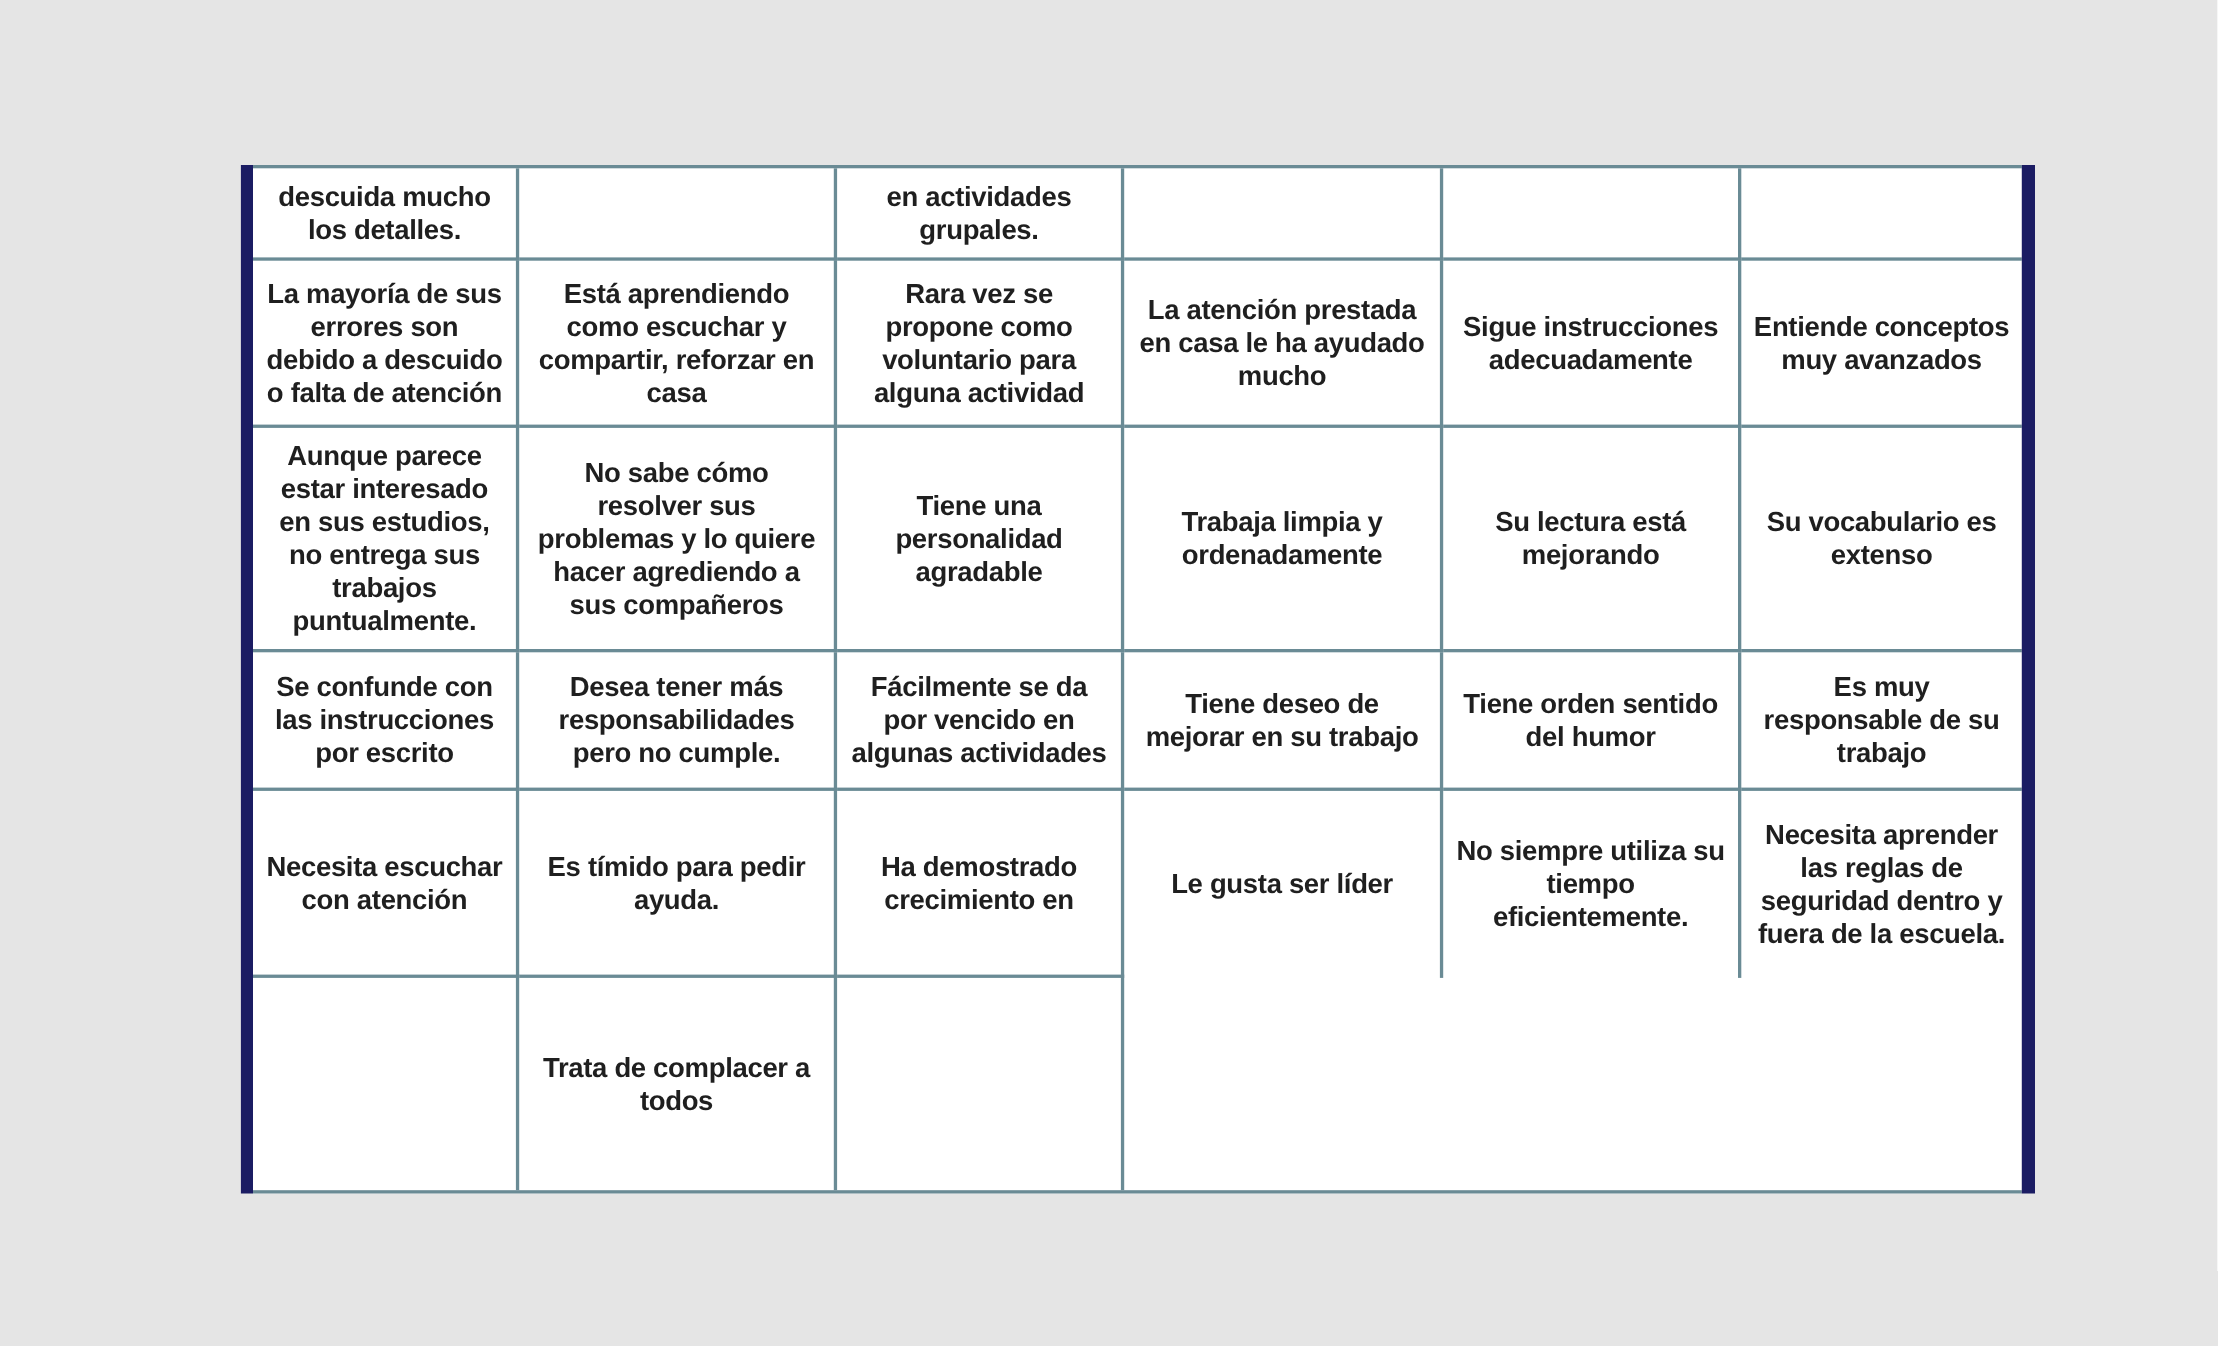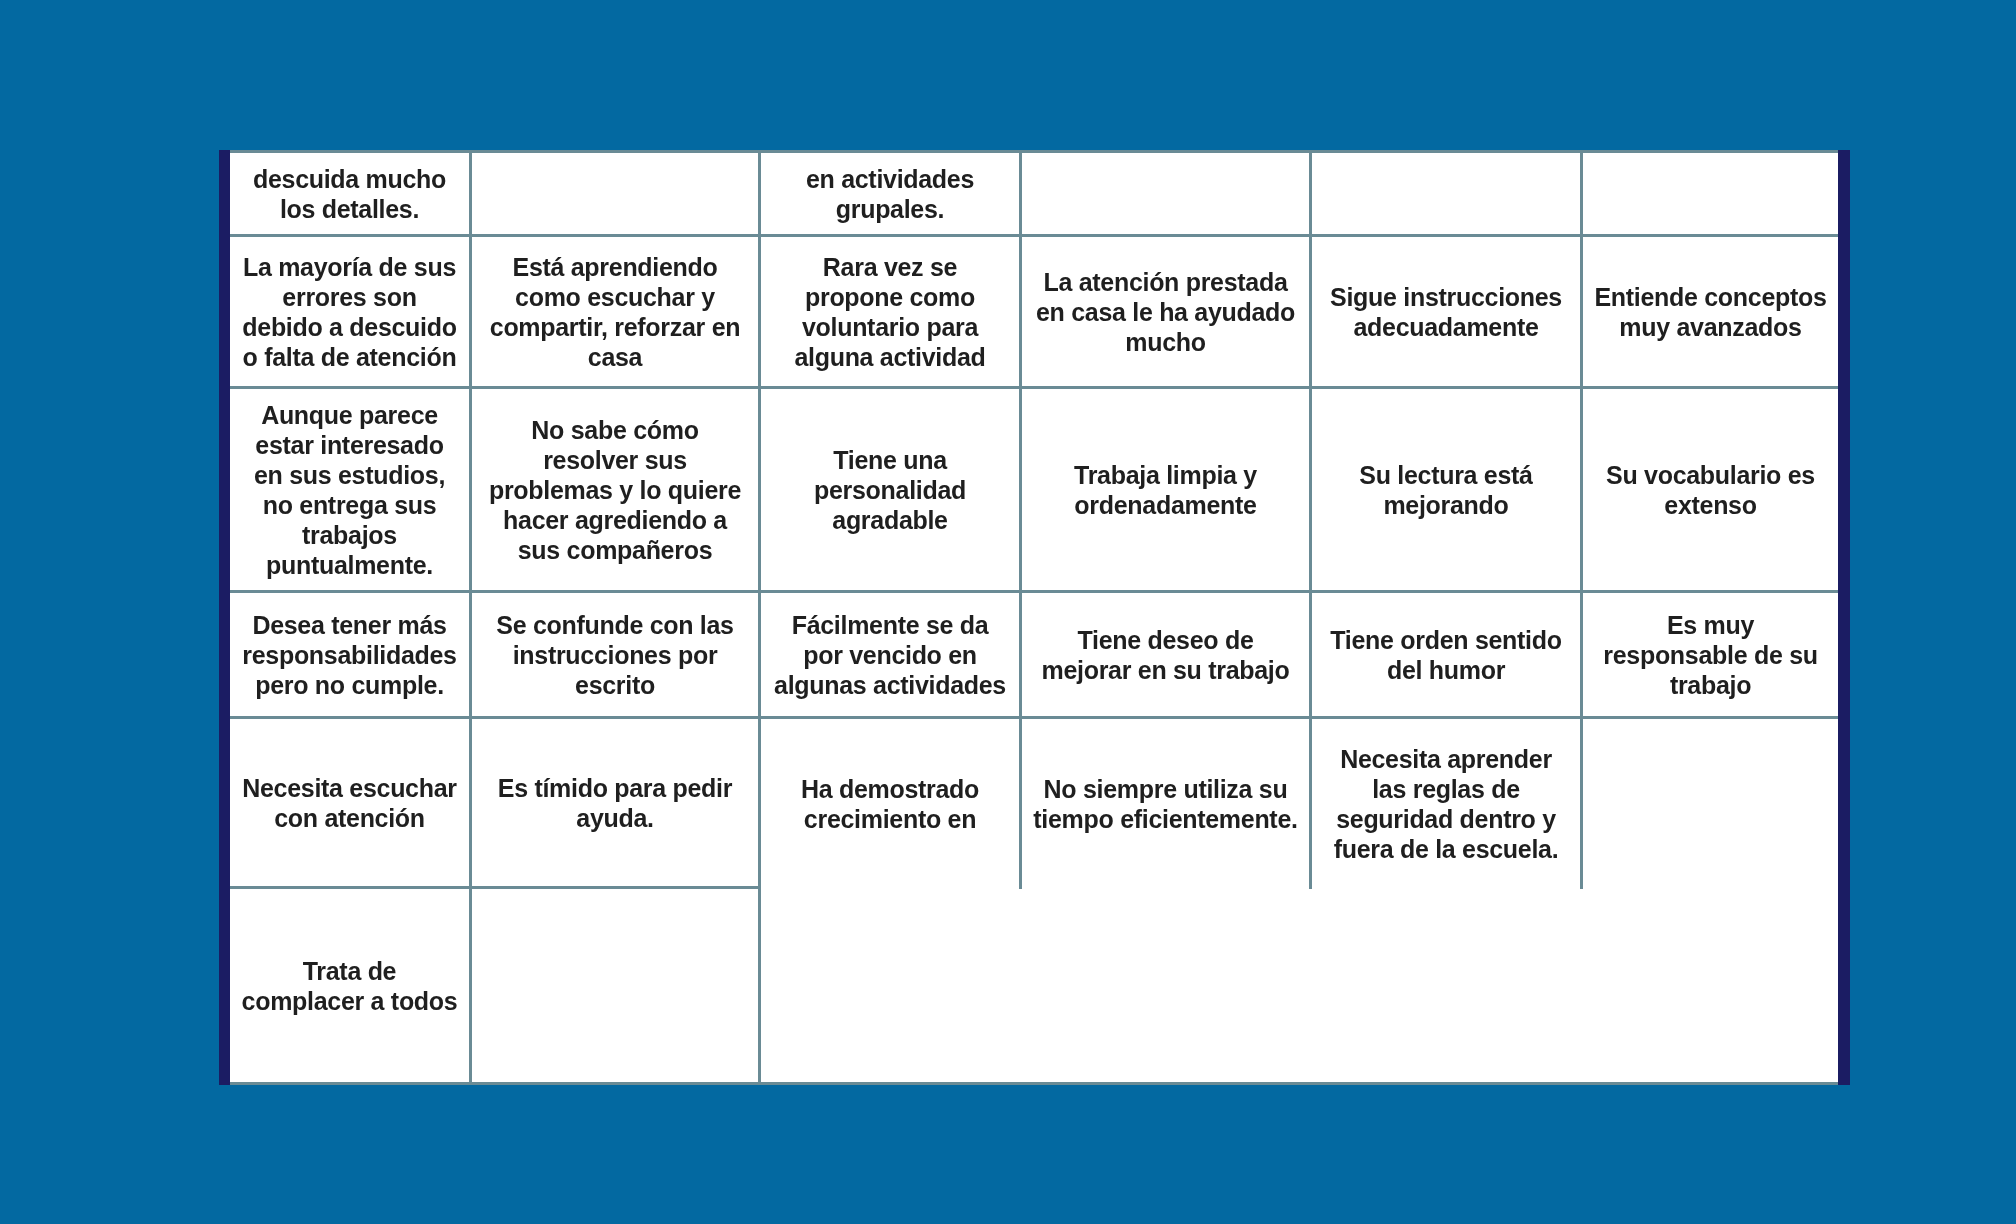--- a/index.html
+++ b/index.html
@@ -4,21 +4,21 @@
 <style>
   html, body {
     margin: 0;
     padding: 0;
     background: #ffffff;
   }
   .canvas {
     position: relative;
     width: 2016px;
     height: 1224px;
-    background: #0369a1;
+    background: #e5e5e5;
     overflow: hidden;
     font-family: "Liberation Sans", sans-serif;
   }
   .grid {
     position: absolute;
     left: 230px;
     top: 150px;
     width: 1608px;
     height: 935px;
     box-sizing: border-box;
@@ -73,29 +73,30 @@
       <div class="cell">Rara vez se propone como voluntario para alguna actividad</div>
       <div class="cell">La atención prestada en casa le ha ayudado mucho</div>
       <div class="cell">Sigue instrucciones adecuadamente</div>
       <div class="cell">Entiende conceptos muy avanzados</div>
       <div class="cell">Aunque parece estar interesado en sus estudios, no entrega sus trabajos puntualmente.</div>
       <div class="cell">No sabe cómo resolver sus problemas y lo quiere hacer agrediendo a sus compañeros</div>
       <div class="cell">Tiene una personalidad agradable</div>
       <div class="cell">Trabaja limpia y ordenadamente</div>
       <div class="cell">Su lectura está mejorando</div>
       <div class="cell">Su vocabulario es extenso</div>
+      <div class="cell">Se confunde con las instrucciones por escrito</div>
       <div class="cell">Desea tener más responsabilidades pero no cumple.</div>
-      <div class="cell">Se confunde con las instrucciones por escrito</div>
       <div class="cell">Fácilmente se da por vencido en algunas actividades</div>
       <div class="cell">Tiene deseo de mejorar en su trabajo</div>
       <div class="cell">Tiene orden sentido del humor</div>
       <div class="cell">Es muy responsable de su trabajo</div>
       <div class="cell">Necesita escuchar con atención</div>
       <div class="cell">Es tímido para pedir ayuda.</div>
       <div class="cell">Ha demostrado crecimiento en</div>
+      <div class="cell">Le gusta ser líder</div>
       <div class="cell">No siempre utiliza su tiempo eficientemente.</div>
       <div class="cell">Necesita aprender las reglas de seguridad dentro y fuera de la escuela.</div>
       <div class="cell"></div>
       <div class="cell">Trata de complacer a todos</div>
       <div class="cell"></div>
     </div>
   <div class="accent-bar right"></div>
 </div>
 
 </body></html>

